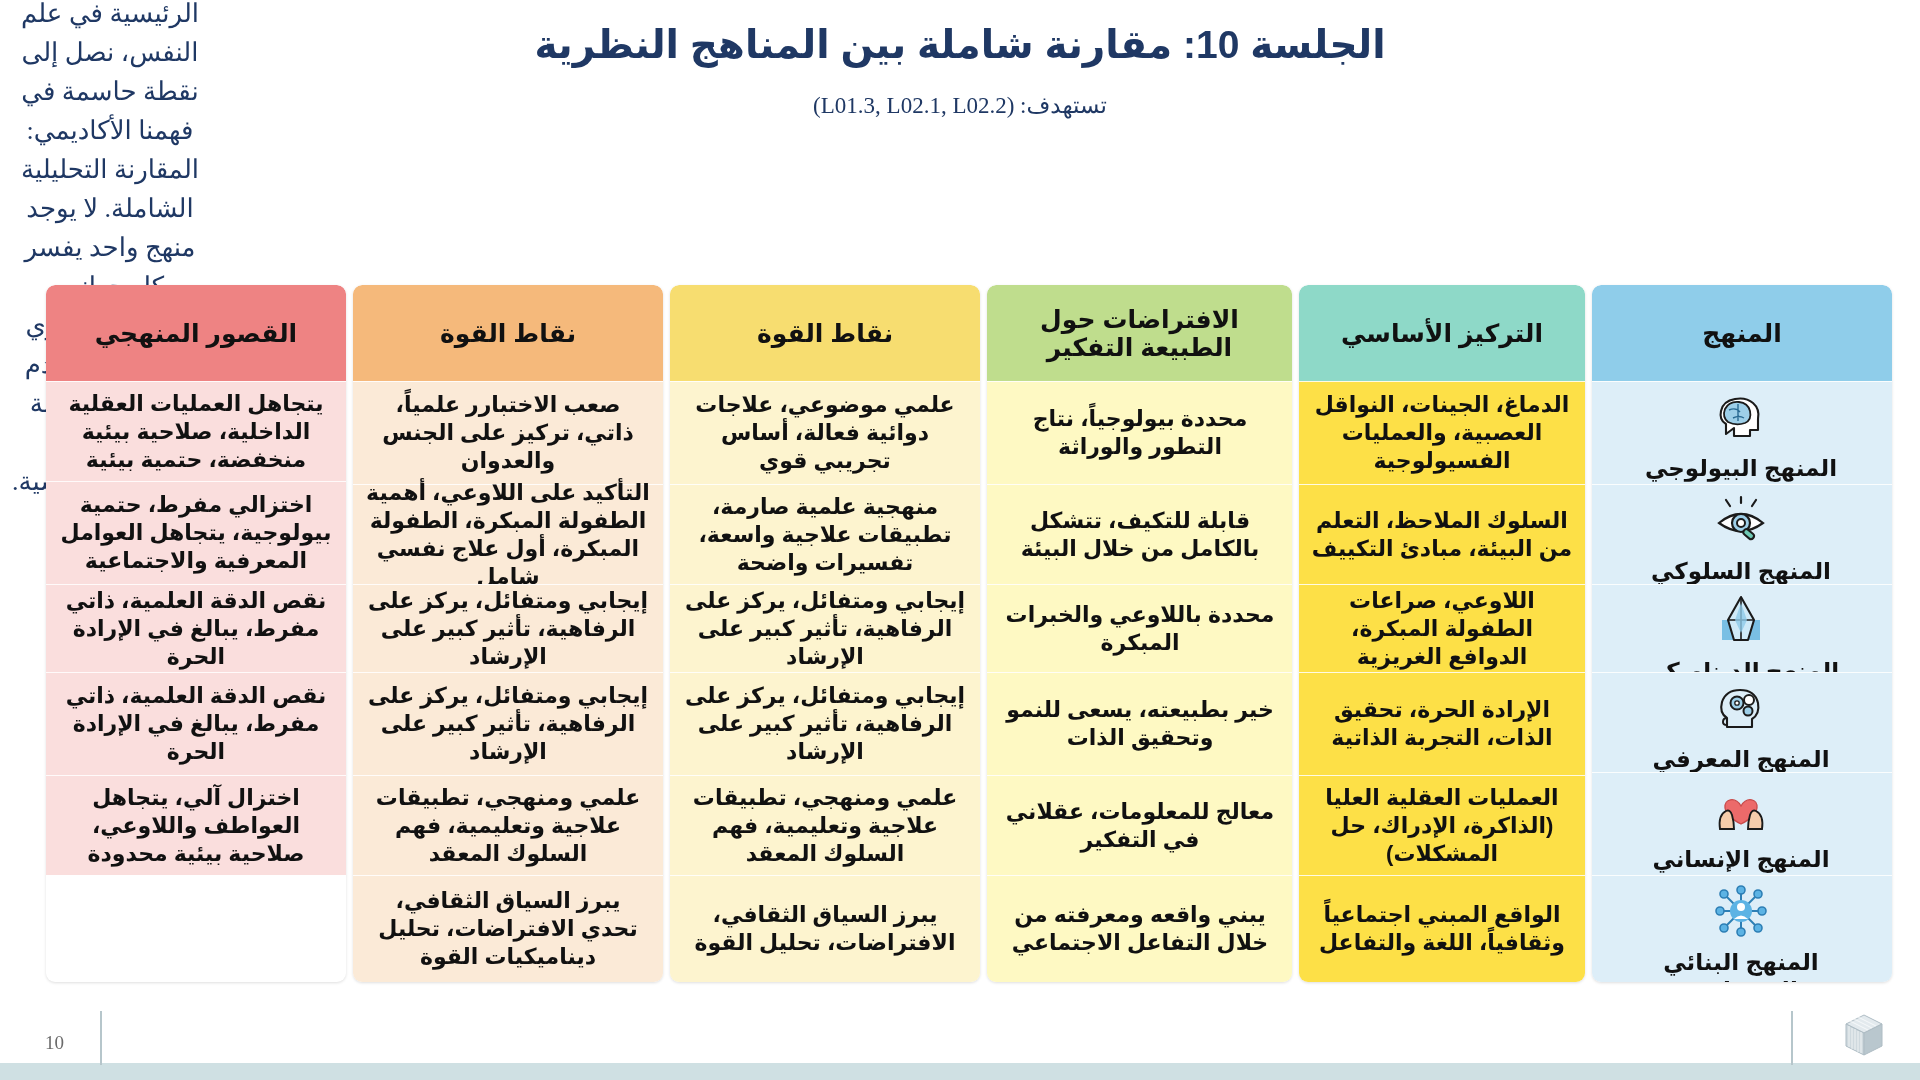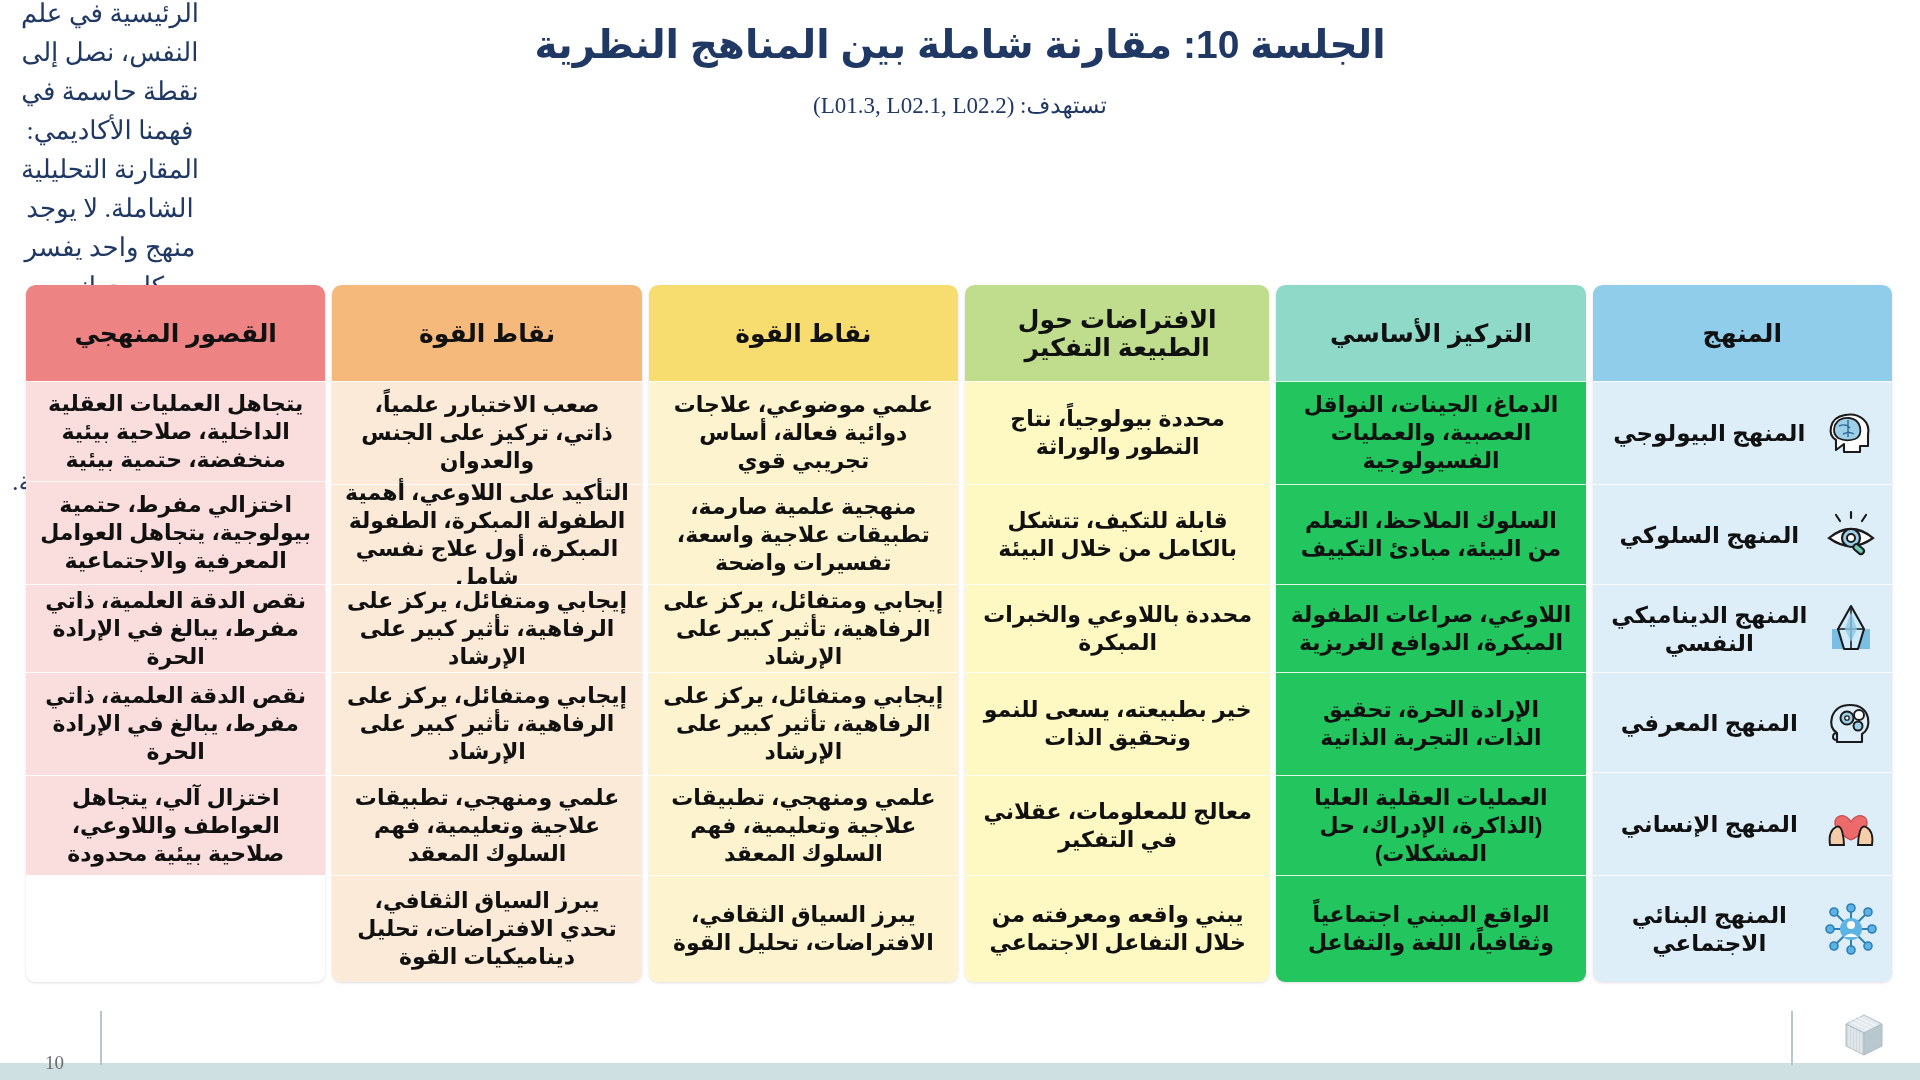--- a/index.html
+++ b/index.html
@@ -37,21 +37,21 @@
   .col{
     display:flex;flex-direction:column;
     margin-left:7px;
     border-radius:9px;
     overflow:hidden;
     box-shadow:0 1px 3px rgba(0,0,0,.13);
     background:#fff;
   }
   .col:last-child{margin-left:0;}
   .col-approach{width:300px;}
-  .col-focus{width:310px;}
+  .col-focus{width:286px;}
   .col-assumptions{width:305px;}
   .col-strengths-a{width:310px;}
   .col-strengths-b{width:310px;}
   .col-limits{width:300px;}
 
   .hdr{
     height:64px;display:flex;align-items:center;justify-content:center;
     text-align:center;font-weight:bold;font-size:25px;color:#111;
     padding:16px 8px;line-height:28px;border-radius:9px 9px 0 0;
   }
@@ -63,46 +63,46 @@
     box-sizing:border-box;
   }
   .cell.r0{height:103px;}
   .cell.r1{height:100px;}
   .cell.r2{height:88px;}
   .cell.r3{height:103px;}
   .cell.r4{height:100px;}
   .cell.r5{height:107px;}
 
   
-  .col-approach .cell{justify-content:flex-start;gap:10px;padding-right:14px;font-weight:bold;font-size:23px;}
+  .col-approach .cell{justify-content:flex-start;gap:10px;padding-right:14px;font-weight:bold;font-size:23px;flex-direction:column;}
   .appr-label{flex:1;text-align:center;}
   .appr-icon{width:54px;height:54px;flex:0 0 54px;display:block;}
 
   
   .h-approach{background:#8fcdea;}
   .c-approach{background:#ddeef8;}
   .h-focus{background:#8ed9c8;}
-  .c-focus{background:#22c55e;}
+  .c-focus{background:#fde047;}
   .h-assume{background:#bfdd8d;}
   .c-assume{background:#fef9c3;padding-left:13px;}
   .h-strA{background:#f7dd70;}
   .c-strA{background:#fdf4cf;}
   .h-strB{background:#f5b97b;}
   .c-strB{background:#fbead7;}
   .h-limits{background:#ee8383;}
   .c-limits{background:#fadedd;}
 
   
   #footer-band{
     position:absolute;left:0;top:1063px;width:1920px;height:17px;
     background:#cfe0e3;z-index:2;
   }
   #page-number{
     position:absolute;left:45px;top:1032px;font-size:19px;color:#6b6b6b;
-    font-family:"Liberation Serif","DejaVu Serif",serif;z-index:7;margin-top:20px;
+    font-family:"Liberation Serif","DejaVu Serif",serif;z-index:7;
   }
   #footer-divider-left{
     position:absolute;left:100px;top:1011px;width:2px;height:54px;background:#b6c6cb;z-index:7;
   }
   #footer-divider-right{
     position:absolute;left:1791px;top:1011px;width:2px;height:54px;background:#b6c6cb;z-index:7;
   }
   #footer-logo{
     position:absolute;left:1840px;top:1010px;width:48px;height:50px;z-index:7;
   }

